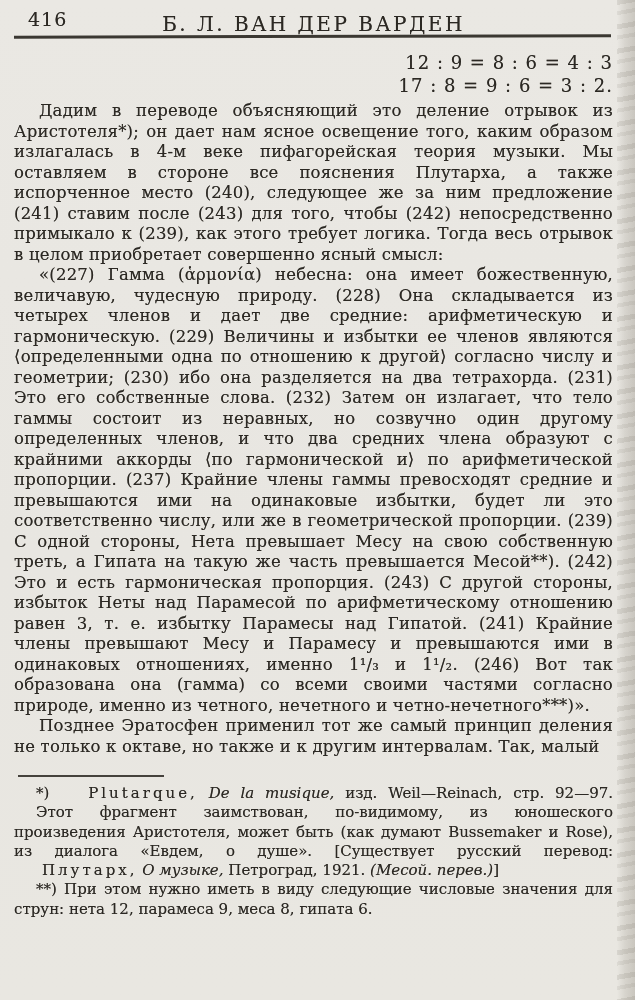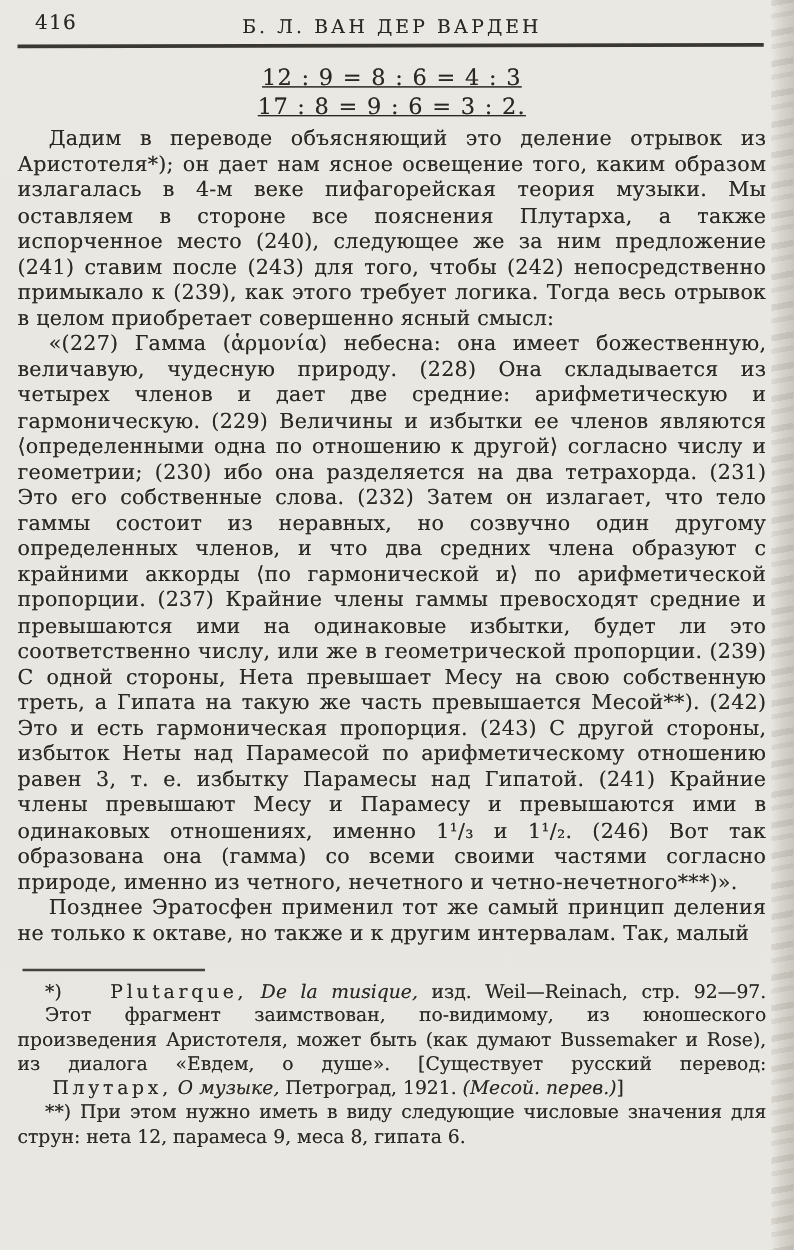--- a/index.html
+++ b/index.html
@@ -29,28 +29,28 @@
       linear-gradient(to right, rgba(0,0,0,0) 0%, rgba(120,113,100,0.16) 45%, rgba(110,103,90,0.26) 100%);
     pointer-events: none;
   }
   .pagehead {
     position: relative;
     height: 22px;
   }
   .pagenum {
     position: absolute;
     left: 14px; top: 0;
-    font-size: 16px;
+    font-size: 19px;
     letter-spacing: 1px;
   }
   .runhead {
     position: absolute;
     left: 0; right: 0; top: 4px;
     text-align: center;
-    font-size: 15px;
+    font-size: 20px;
     letter-spacing: 2.5px;
   }
   .headrule {
     height: 0;
     border-top: 3px solid #3b3832;
     margin: 5px 2px 0 0;
     transform: rotate(-0.12deg);
   }
   .bodytext {
     margin-top: 13px;
@@ -59,22 +59,21 @@
     letter-spacing: 0.2px;
     text-align: justify;
   }
   .bodytext p {
     margin: 0;
     text-indent: 25px;
   }
   .bodytext p.noindent { text-indent: 0; }
   .formulas {
     margin: 3px 0 4px 0;
-    text-align: center;
-    text-decoration: underline;
+    text-align: right;
   }
   .formula {
     font-size: 18px;
     line-height: 23px;
     letter-spacing: 1px;
   }
   .fnrule {
     width: 146px;
     border-top: 2.5px solid #45423c;
     margin: 18px 0 7px 4px;

